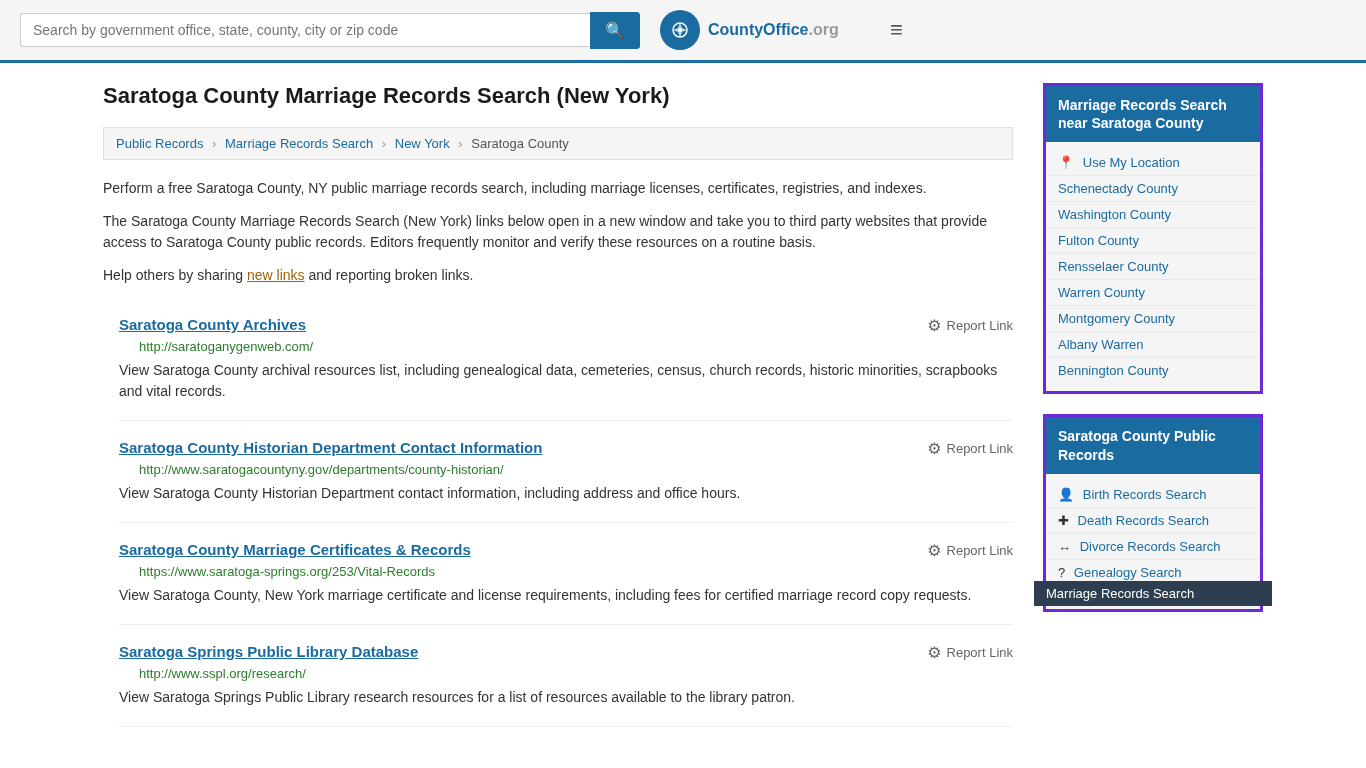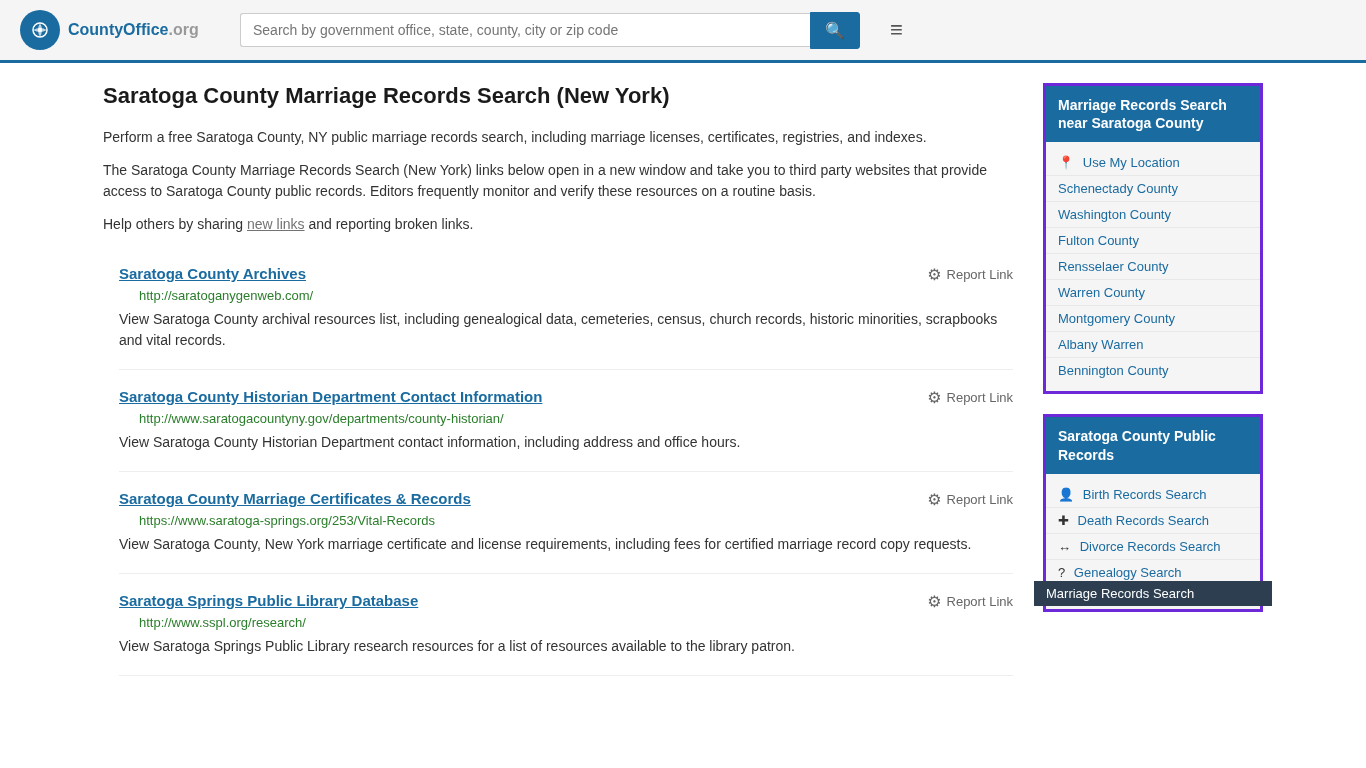--- a/index.html
+++ b/index.html
@@ -103,21 +103,21 @@
       padding: 8px 12px;
       margin-bottom: 18px;
       font-size: 13px;
       color: #555;
     }
     #breadcrumb a { color: #1a6ba0; text-decoration: none; }
     .bc-sep { margin: 0 5px; color: #999; }
 
     
     .intro-text { font-size: 14px; color: #333; margin-bottom: 12px; line-height: 1.5; }
-    .inline-link { color: #737373; text-decoration: underline; cursor: pointer; }
+    .inline-link { color: #a16207; text-decoration: underline; cursor: pointer; }
 
     
     .result-item {
       border-bottom: 1px solid #eee;
       padding: 18px 0;
       margin-left: 16px;
     }
     .result-title {
       font-size: 15px;
       font-weight: bold;
@@ -188,51 +188,60 @@
       color: white;
       display: block;
       margin: -5px -12px;
       padding: 5px 12px;
     }
   </style>
 </head>
 <body>
 
 <div id="header">
+  <div id="search-area">
+    <input id="search-input" type="text" placeholder="Search by government office, state, county, city or zip code" style="">
+    <button id="search-btn">
+      <span>🔍</span>
+    </button>
+  </div>
   <div id="logo-area">
     <div class="logo-circle">
       <svg width="24" height="24" viewBox="0 0 24 24" fill="none">
         <circle cx="12" cy="12" r="10" fill="#1a6ba0"></circle>
         <circle cx="12" cy="12" r="7" fill="none" stroke="white" stroke-width="1.5"></circle>
         <path d="M12 5 Q16 12 12 19 Q8 12 12 5Z" fill="white" opacity="0.7"></path>
         <path d="M5 12 Q12 8 19 12 Q12 16 5 12Z" fill="white" opacity="0.7"></path>
         <circle cx="12" cy="12" r="2" fill="white"></circle>
       </svg>
     </div>
     <span class="logo-text">
       <span>CountyOffice</span><span style="color:#999">.org</span>
     </span>
   </div>
-  <div id="search-area">
-    <input id="search-input" type="text" placeholder="Search by government office, state, county, city or zip code" style="">
-    <button id="search-btn">
-      <span>🔍</span>
-    </button>
-  </div>
   <button id="menu-btn">
     <span>≡</span>
   </button>
 </div>
 
 <div id="main-wrapper">
 
   <div id="content">
 
     <h1 id="page-title">Saratoga County Marriage Records Search (New York)</h1>
 
+    <div id="breadcrumb">
+      <a href="#">Public Records</a>
+      <span class="bc-sep">›</span>
+      <a href="#">Marriage Records Search</a>
+      <span class="bc-sep">›</span>
+      <a href="#">New York</a>
+      <span class="bc-sep">›</span>
+      <span>Saratoga County</span>
+    </div>
 
     <p class="intro-text">Perform a free Saratoga County, NY public marriage records search, including marriage licenses, certificates, registries, and indexes.</p>
     <p class="intro-text">The Saratoga County Marriage Records Search (New York) links below open in a new window and take you to third party websites that provide access to Saratoga County public records. Editors frequently monitor and verify these resources on a routine basis.</p>
     <p class="intro-text">
       <span>Help others by sharing </span><a href="#" class="inline-link">new links</a><span> and reporting broken links.</span>
     </p>
 
     <div id="results">
 
       <div class="result-item">

